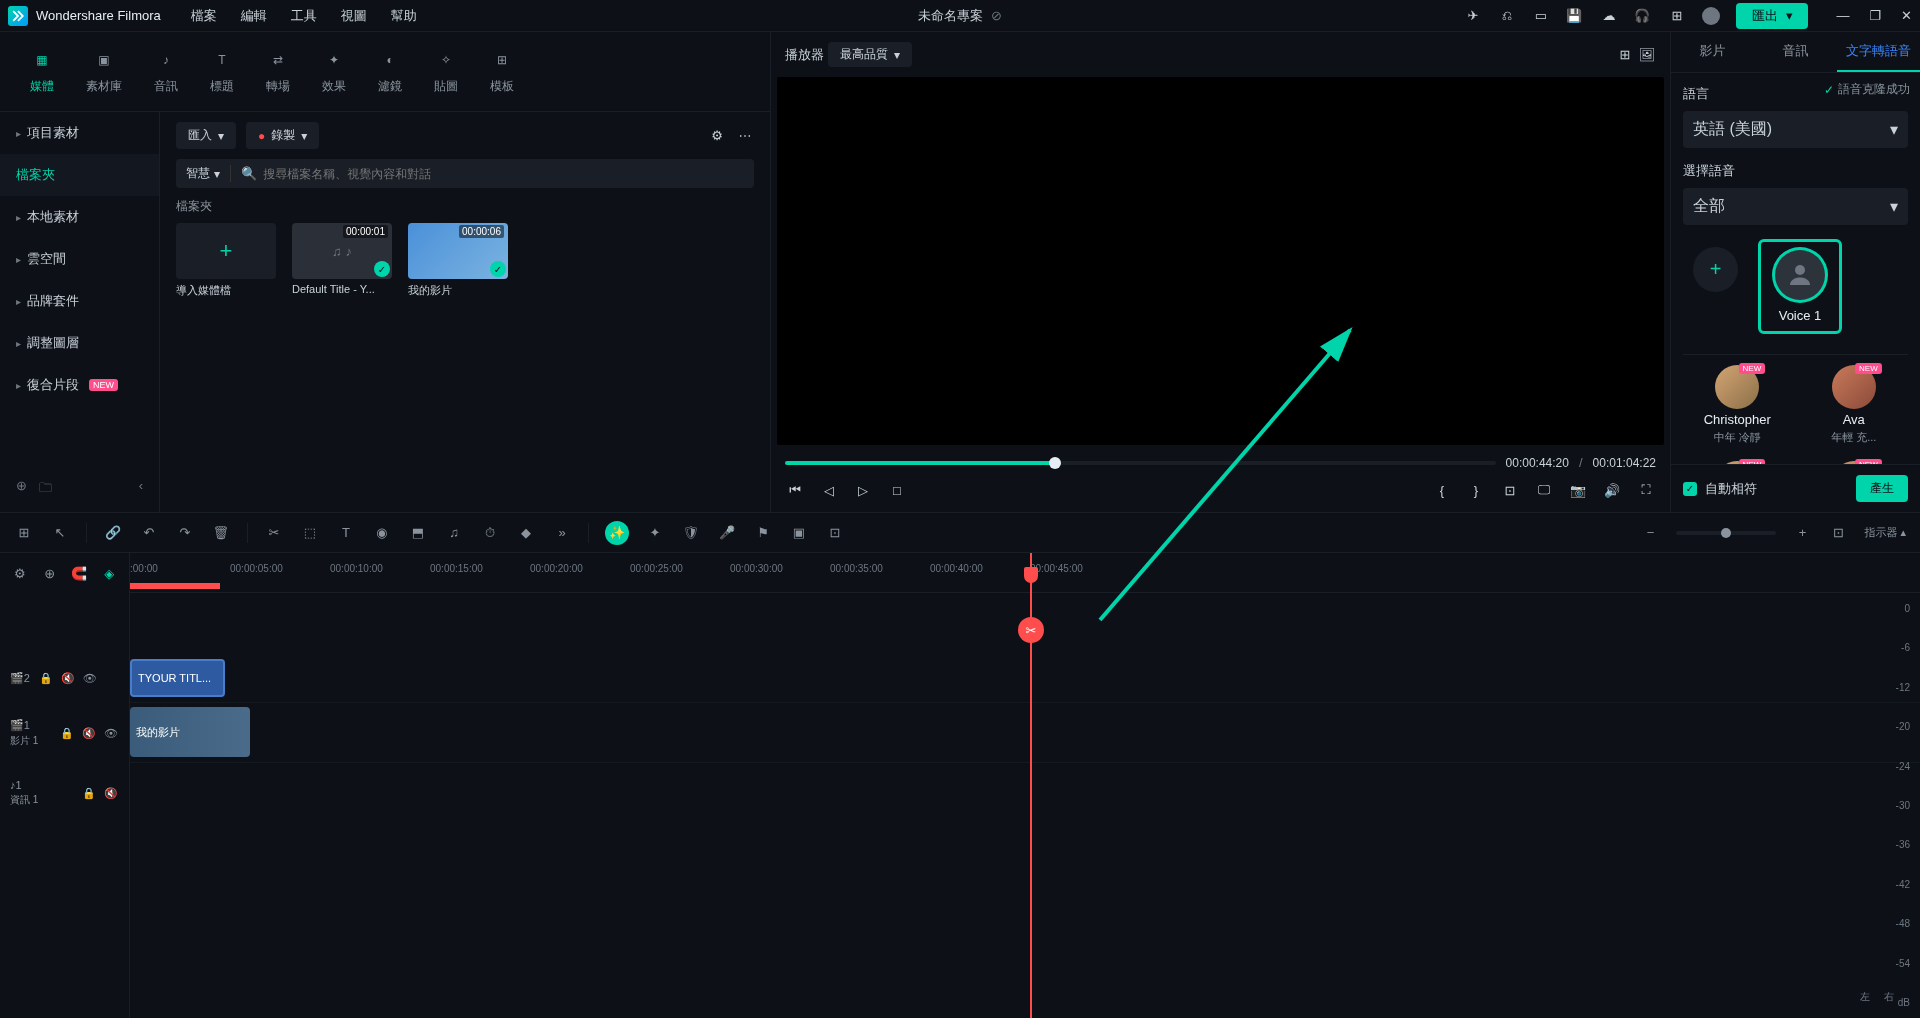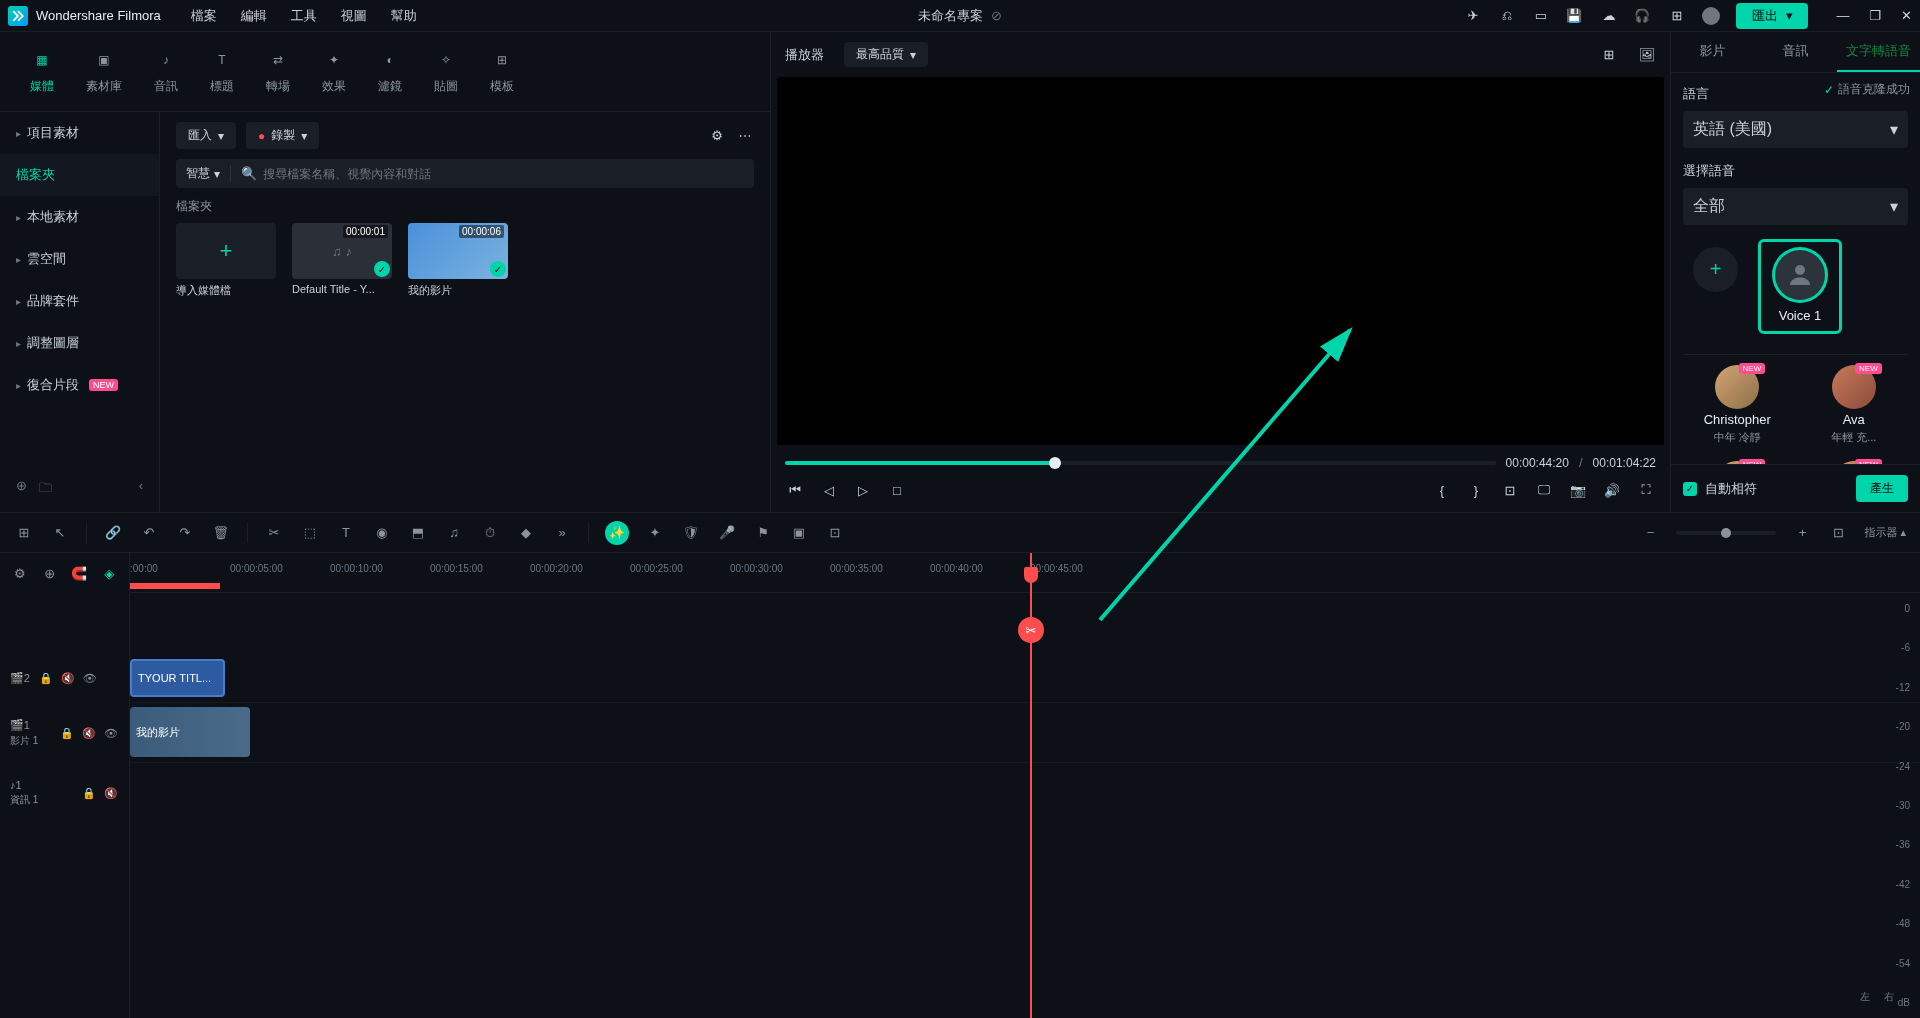--- a/index.html
+++ b/index.html
@@ -45,36 +45,36 @@
 .thumb { width:100px; display:flex; flex-direction:column; gap:4px; cursor:pointer; }
 .thumb-img { width:100px; height:56px; background:#1a1f27; border-radius:4px; display:flex; align-items:center; justify-content:center; position:relative; }
 .thumb.add .thumb-img { background:#1a1f27; }
 .thumb-plus { color:#00d4aa; font-size:22px; }
 .thumb-dur { position:absolute; top:2px; right:4px; font-size:10px; color:#fff; background:rgba(0,0,0,0.5); padding:1px 3px; border-radius:2px; }
 .thumb-check { position:absolute; bottom:2px; right:2px; width:16px; height:16px; background:#00d4aa; border-radius:50%; display:flex; align-items:center; justify-content:center; color:#0d1117; font-size:10px; }
 .thumb-label { font-size:11px; color:#c9d1d9; white-space:nowrap; overflow:hidden; text-overflow:ellipsis; }
 .thumb-video { background:linear-gradient(135deg,#4a90d9,#7bb3e0); }
 
 .preview-panel { flex:1; background:#0d1117; display:flex; flex-direction:column; padding:6px; border-left:1px solid #1a1f27; }
-.preview-top { display:flex; align-items:center; gap:20px; padding:4px 8px; }
+.preview-top { display:flex; align-items:center; gap:4px; padding:4px 8px; }
 .preview-select { background:#1a1f27; padding:4px 12px; border-radius:4px; display:flex; align-items:center; gap:6px; font-size:12px; }
 .preview-screen { flex:1; background:#000; margin:6px 0; border-radius:2px; }
 .preview-progress { display:flex; align-items:center; gap:10px; padding:4px 8px; }
 .prog-track { flex:1; height:4px; background:#1a1f27; border-radius:2px; position:relative; }
 .prog-fill { position:absolute; left:0; top:0; height:100%; width:38%; background:#00d4aa; border-radius:2px; }
 .prog-thumb { position:absolute; left:38%; top:50%; transform:translate(-50%,-50%); width:12px; height:12px; background:#e6edf3; border-radius:50%; }
 .time-disp { font-size:12px; color:#c9d1d9; }
 .preview-ctrl { display:flex; align-items:center; gap:14px; padding:6px 8px; }
 .pctl-icon { width:20px; height:20px; display:flex; align-items:center; justify-content:center; cursor:pointer; color:#c9d1d9; }
 .pctl-right { margin-left:auto; display:flex; gap:14px; }
 
 .right-panel { width:250px; background:#0d1117; border-left:1px solid #1a1f27; display:flex; flex-direction:column; }
 .rp-tabs { display:flex; border-bottom:1px solid #1a1f27; }
 .rp-tab { flex:1; text-align:center; padding:10px 4px; cursor:pointer; color:#8b949e; font-size:13px; }
-.rp-tab.active { color:#15803d; border-bottom:2px solid #00d4aa; }
+.rp-tab.active { color:#3b82f6; border-bottom:2px solid #00d4aa; }
 .rp-body { flex:1; overflow-y:auto; padding:12px; position:relative; }
 .rp-section-label { color:#c9d1d9; font-size:13px; margin-bottom:8px; }
 .rp-select { background:#1a1f27; padding:8px 10px; border-radius:4px; display:flex; align-items:center; justify-content:space-between; font-size:16px; margin-bottom:14px; cursor:pointer; }
 .clone-toast { position:absolute; top:8px; right:10px; color:#8b949e; font-size:12px; display:flex; align-items:center; gap:4px; }
 .clone-toast .ok { color:#00d4aa; }
 .voice-row { display:flex; gap:20px; margin-bottom:20px; justify-content:flex-start; padding-left:10px; }
 .voice-add { width:45px; height:45px; border-radius:50%; background:#1a1f27; display:flex; align-items:center; justify-content:center; color:#00d4aa; font-size:20px; cursor:pointer; margin-top:8px; }
 .voice-avatar { width:50px; height:50px; border-radius:50%; background:#2d333b; display:flex; align-items:center; justify-content:center; position:relative; }
 .voice-avatar.hl { box-shadow:0 0 0 3px #00d4aa; }
 .voice-frame { border:3px solid #00d4aa; border-radius:6px; padding:8px 14px; display:flex; flex-direction:column; align-items:center; gap:8px; }

